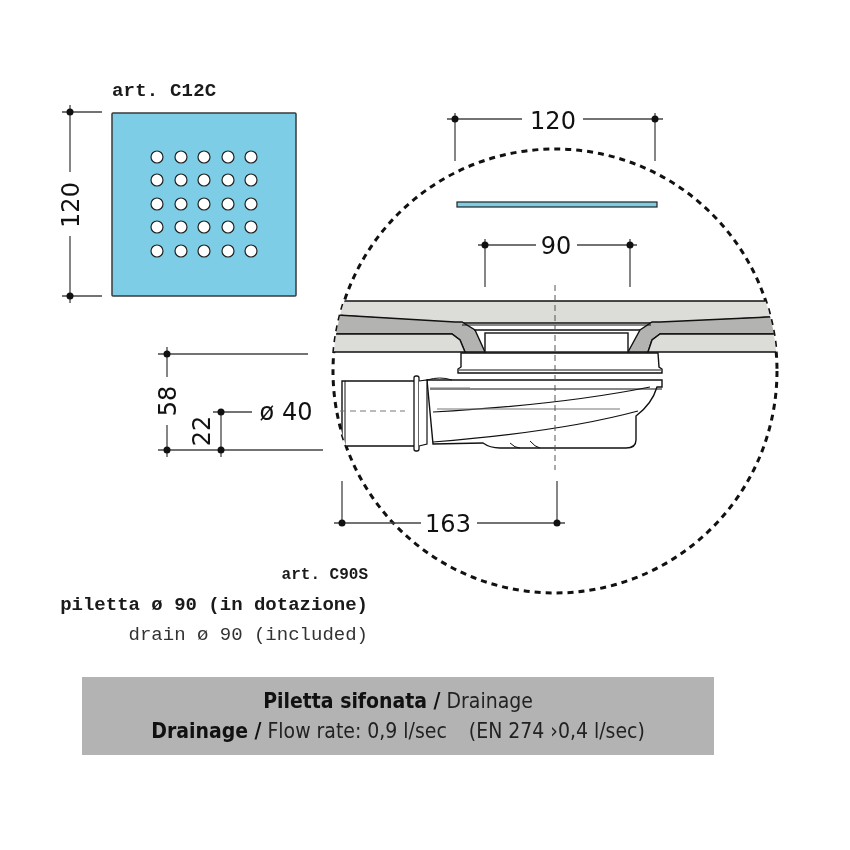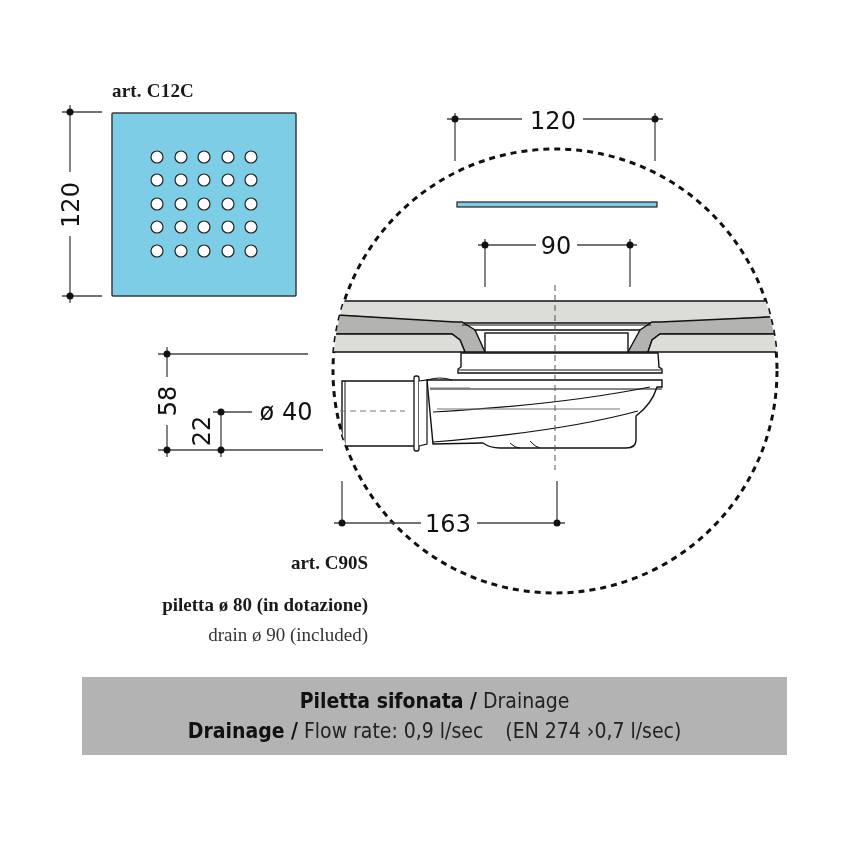--- a/index.html
+++ b/index.html
@@ -1,26 +1,26 @@
 <!DOCTYPE html>
 <html><head>
   <meta charset="utf-8">
   <style>
     html, body { margin: 0; padding: 0; background: #ffffff; }
     body { width: 850px; height: 850px; position: relative; overflow: hidden;
            font-family: "DejaVu Sans Condensed", "DejaVu Sans", "Liberation Sans", sans-serif; color: #1a1a1a; }
     svg.drawing { position: absolute; left: 0; top: 0; }
     .dimtxt { font-family: "DejaVu Sans", "Liberation Sans", sans-serif; font-size: 24px; fill: #111; }
-    .lbl { position: absolute; font-family: Liberation Serif, serif; white-space: nowrap; }
+    .lbl { position: absolute; font-family: Liberation Mono, monospace; white-space: nowrap; }
     .grate-title { left: 112px; top: 80px; font-size: 19px; font-weight: bold; letter-spacing: 0.2px; }
     .caption { right: 482px; text-align: right; }
-    .cap1 { top: 552px; font-size: 19px; font-weight: bold; }
+    .cap1 { top: 566px; font-size: 16px; font-weight: bold; }
     .cap2 { top: 594px; font-size: 19px; font-weight: bold; }
     .cap3 { top: 624px; font-size: 19px; font-weight: normal; color: #333; }
-    .banner { position: absolute; left: 82px; top: 677px; width: 705px; height: 78px; background: #b3b3b3;
+    .banner { position: absolute; left: 82px; top: 677px; width: 632px; height: 78px; background: #b3b3b3;
               display: flex; flex-direction: column; align-items: center; justify-content: center; }
     .banner .row { font-size: 21px; line-height: 30px; white-space: nowrap; color: #111; }
     .banner b { font-weight: bold; }
     .banner .light { font-weight: normal; color: #222; }
     .banner .gap { display: inline-block; width: 22px; }
   </style>
 </head>
 <body>
 
 <svg class="drawing" width="850" height="850" viewBox="0 0 850 850">
@@ -154,25 +154,25 @@
     <line x1="477" y1="523" x2="565" y2="523"></line>
     <circle cx="342" cy="523" r="3.5" stroke="none"></circle>
     <circle cx="557" cy="523" r="3.5" stroke="none"></circle>
   </g>
   <text class="dimtxt" x="448" y="532" text-anchor="middle">163</text>
 </svg>
 
 <div class="lbl grate-title">art. C12C</div>
 
 <div class="lbl caption cap1">art. C90S</div>
-<div class="lbl caption cap2">piletta ø 80 (in dotazione)</div>
+<div class="lbl caption cap2">piletta ø 90 (in dotazione)</div>
 <div class="lbl caption cap3">drain ø 90 (included)</div>
 
 <div class="banner">
   <div class="row">
     <b>Piletta sifonata /</b>
     <span class="light">Drainage</span>
   </div>
   <div class="row">
     <b>Drainage /</b>
-    <span class="light">Flow rate: 0,9 l/sec</span><span class="gap"></span><span class="light">(EN 274 ›0,7 l/sec)</span>
+    <span class="light">Flow rate: 0,9 l/sec</span><span class="gap"></span><span class="light">(EN 274 ›0,4 l/sec)</span>
   </div>
 </div>
 
 </body></html>

